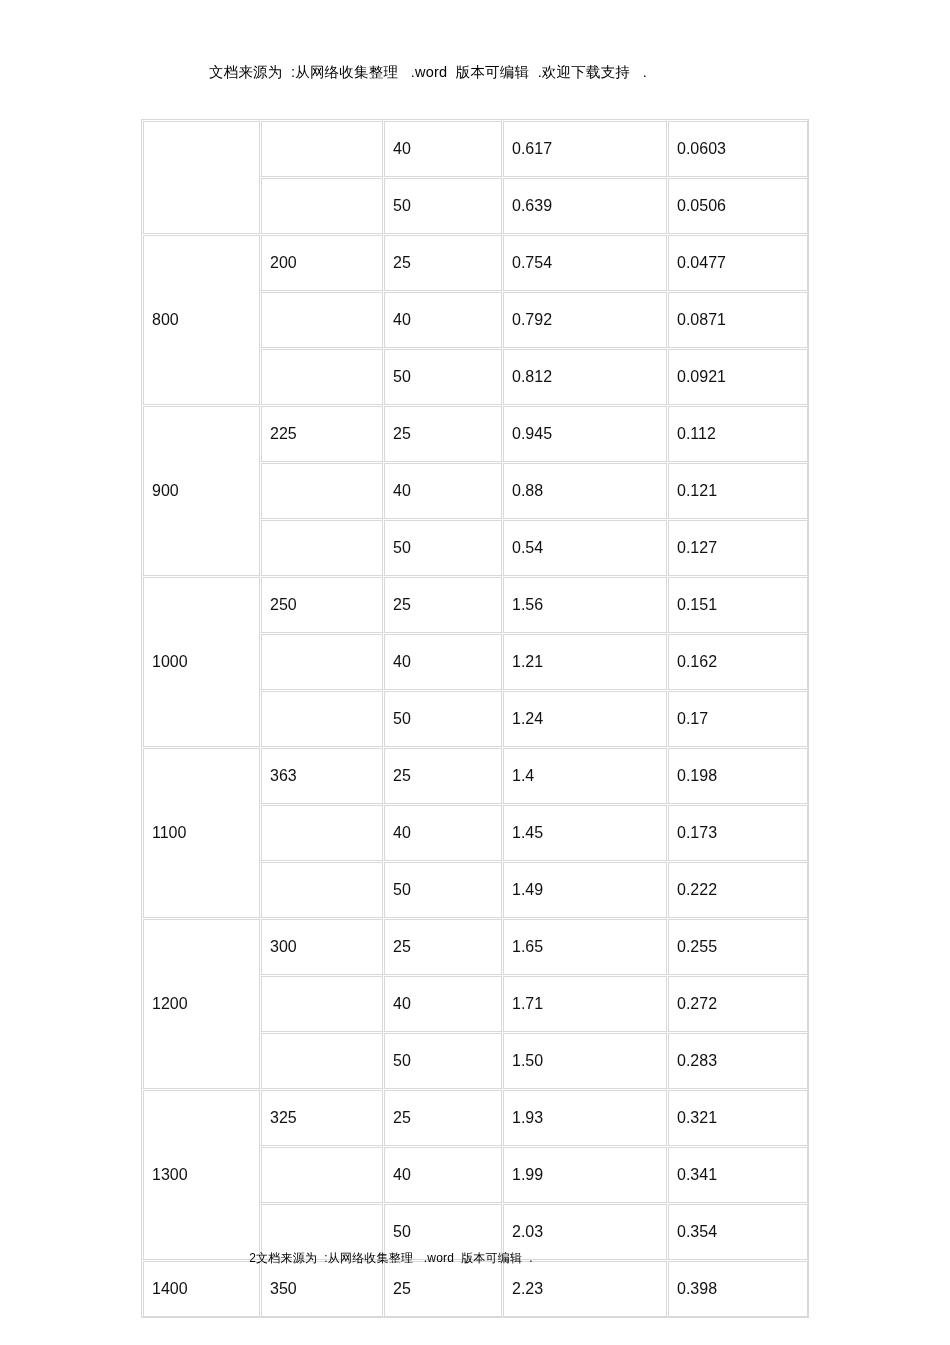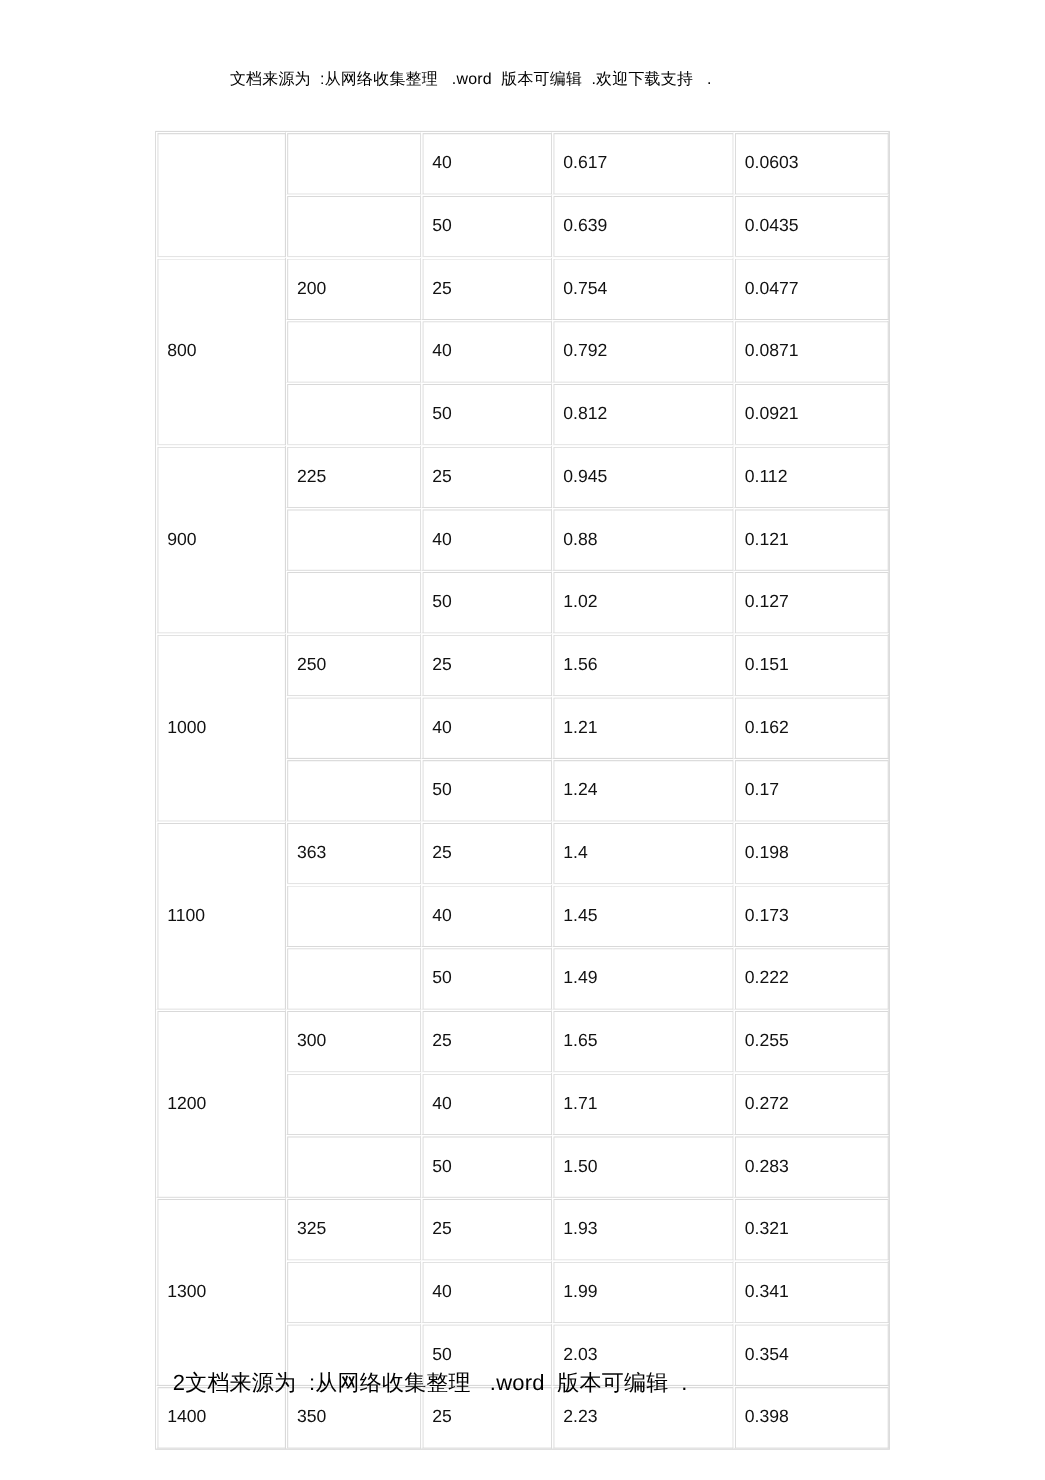--- a/index.html
+++ b/index.html
@@ -28,21 +28,21 @@
     color: #000;
     letter-spacing: 0.2px;
     white-space: pre;
   }
   .page-footer {
     position: absolute;
     left: 0;
     top: 1248px;
     width: 782px;
     text-align: center;
-    font-size: 20px;
+    font-size: 12px;
     line-height: 20px;
     color: #000;
     letter-spacing: 0.2px;
     white-space: pre;
   }
 
   
   .table-wrap {
     position: absolute;
     left: 142px;
@@ -103,21 +103,21 @@
           <td class="c-group" rowspan="2"></td>
           <td></td>
           <td>40</td>
           <td>0.617</td>
           <td>0.0603</td>
         </tr>
         <tr>
           <td></td>
           <td>50</td>
           <td>0.639</td>
-          <td>0.0435</td>
+          <td>0.0506</td>
         </tr>
         <tr>
           <td class="c-group" rowspan="3">800</td>
           <td>200</td>
           <td>25</td>
           <td>0.754</td>
           <td>0.0477</td>
         </tr>
         <tr>
           <td></td>
@@ -140,21 +140,21 @@
         </tr>
         <tr>
           <td></td>
           <td>40</td>
           <td>0.88</td>
           <td>0.121</td>
         </tr>
         <tr>
           <td></td>
           <td>50</td>
-          <td>1.02</td>
+          <td>0.54</td>
           <td>0.127</td>
         </tr>
         <tr>
           <td class="c-group" rowspan="3">1000</td>
           <td>250</td>
           <td>25</td>
           <td>1.56</td>
           <td>0.151</td>
         </tr>
         <tr>

